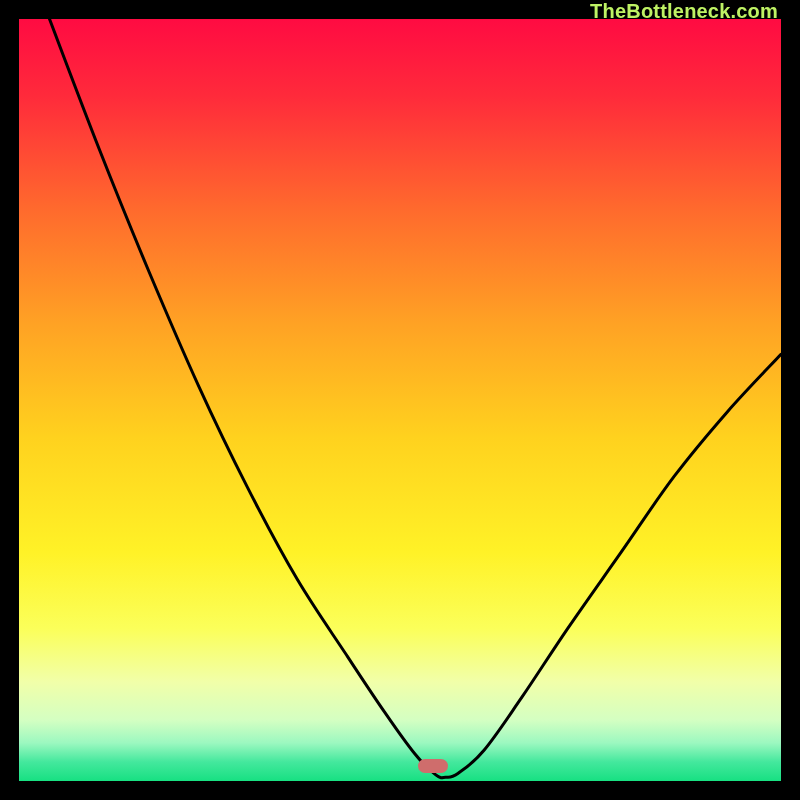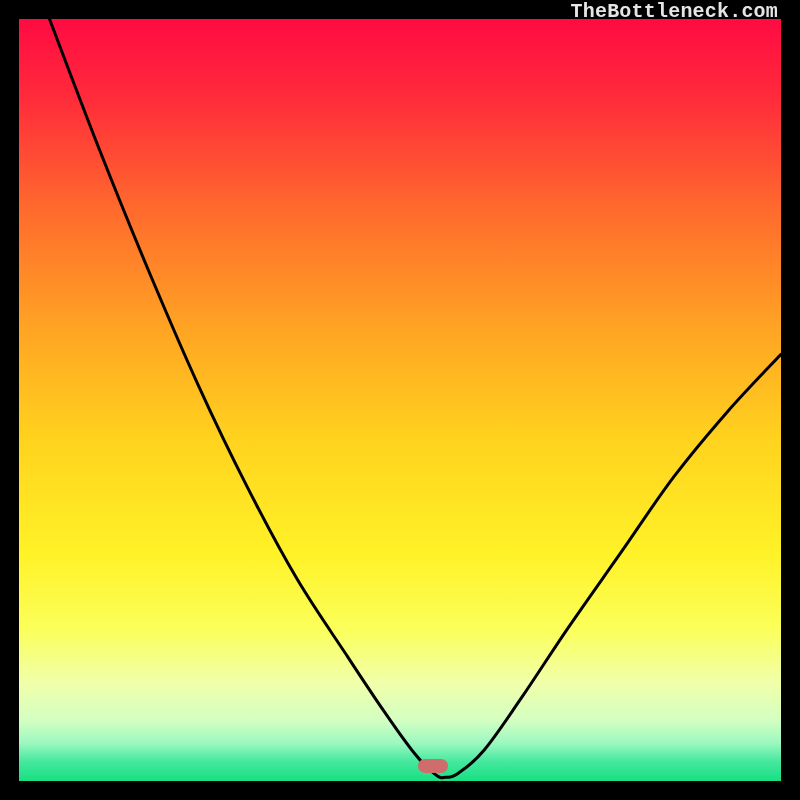--- a/index.html
+++ b/index.html
@@ -41,24 +41,24 @@
     height: 100%;
   }
   .marker {
     position: absolute;
     border-radius: 999px;
   }
   .watermark {
     position: absolute;
     top: 0px;
     right: 22px;
-    font-family: Liberation Mono, monospace;
+    font-family: Liberation Sans, sans-serif;
     font-size: 20px;
     font-weight: 600;
-    color: #e5e5e5;
+    color: #bef264;
     letter-spacing: 0.2px;
   }
 </style>
 </head>
 <body>
 
 <div class="frame">
 
   <div class="plot-area">
 

